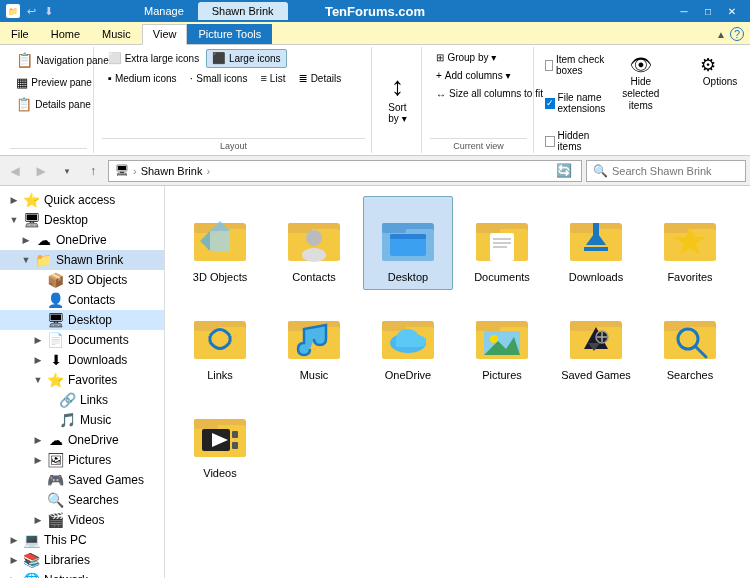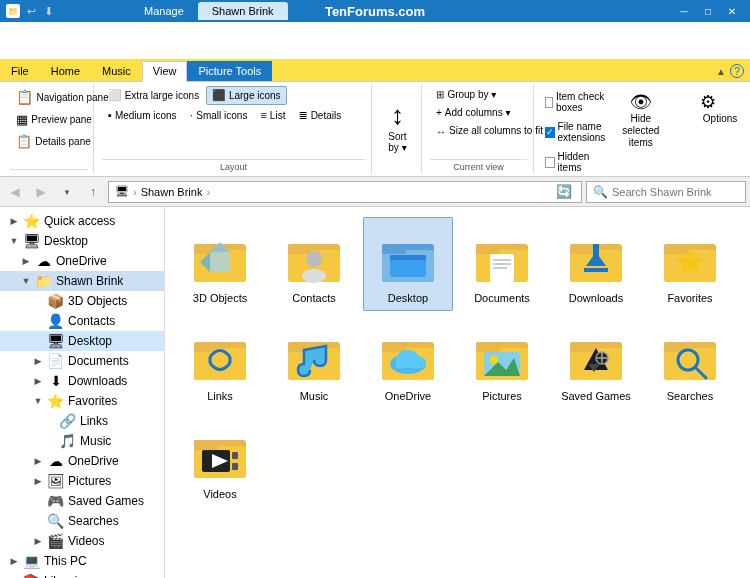--- a/index.html
+++ b/index.html
@@ -9,34 +9,34 @@
     .title-bar { height: 22px; background: #1a78c2; display: flex; align-items: center; justify-content: space-between; padding: 0 6px; }
     .title-bar-left { display: flex; align-items: center; gap: 4px; }
     .title-bar-icon { width: 14px; height: 14px; background: #fff; border-radius: 2px; display: flex; align-items: center; justify-content: center; font-size: 8px; color: #1a78c2; }
     .title-bar-qs { display: flex; gap: 2px; }
     .title-bar-qs span { font-size: 10px; color: #fff; cursor: pointer; padding: 1px 3px; }
     .title-tab { background: #d0e8f7; color: #000; font-size: 11px; padding: 3px 12px; border-radius: 3px 3px 0 0; cursor: pointer; }
     .title-tab.active { background: #f0f0f0; }
     .title-bar-center { color: #fff; font-size: 13px; font-weight: bold; position: absolute; left: 50%; transform: translateX(-50%); }
     .title-bar-controls { display: flex; gap: 0; }
     .title-btn { width: 24px; height: 18px; display: flex; align-items: center; justify-content: center; color: #fff; font-size: 10px; cursor: pointer; }
-    .ribbon-tabs { display: flex; background: #fde047; border-bottom: 1px solid #ccc; padding-top: 2px; margin-top: 37px; }
+    .ribbon-tabs { display: flex; background: #fef9c3; border-bottom: 1px solid #ccc; padding-top: 2px; }
     .ribbon-tab { padding: 3px 10px; font-size: 11px; cursor: pointer; border: 1px solid transparent; }
     .ribbon-tab.active { background: #fff; border-color: #ccc #ccc #fff #ccc; margin-bottom: -1px; }
     .ribbon-tab.highlighted { background: #1a78c2; color: #fff; border-color: #1a78c2; }
     .ribbon-content { background: #fff; border-bottom: 1px solid #ccc; display: flex; align-items: stretch; padding: 2px 4px; gap: 2px; min-height: 68px; }
     .ribbon-group { display: flex; flex-direction: column; border-right: 1px solid #ddd; padding: 0 6px; min-width: 60px; position: relative; }
     .ribbon-group-inner { display: flex; align-items: flex-start; gap: 2px; flex: 1; }
     .ribbon-group-label { font-size: 9px; text-align: center; color: #555; padding: 2px 0; border-top: 1px solid #ddd; margin-top: 5px; }
     .ribbon-btn-small { display: flex; align-items: center; gap: 3px; padding: 2px 5px; cursor: pointer; border: 1px solid transparent; border-radius: 2px; font-size: 10px; white-space: nowrap; }
 
     .checkbox-row { display: flex; align-items: center; gap: 3px; font-size: 10px; padding: 1px 3px; cursor: pointer; }
     .checkbox-box { width: 11px; height: 11px; border: 1px solid #999; background: #fff; display: flex; align-items: center; justify-content: center; font-size: 9px; }
     .checked { background: #0078d7; color: #fff; border-color: #0078d7; }
-    .checkboxes-col { display: flex; flex-direction: column; gap: 6px; padding-top: 4px; }
+    .checkboxes-col { display: flex; flex-direction: column; gap: 14px; padding-top: 4px; }
     .hide-selected-btn { display: flex; flex-direction: column; align-items: center; justify-content: center; padding: 2px 4px; cursor: pointer; border: 1px solid transparent; border-radius: 2px; font-size: 10px; text-align: center; min-width: 50px; }
     .options-btn { display: flex; flex-direction: column; align-items: center; padding: 2px 6px; cursor: pointer; border: 1px solid transparent; font-size: 10px; }
 
     
     .address-bar { height: 30px; background: #f0f0f0; border-bottom: 1px solid #ccc; display: flex; align-items: center; padding: 0 4px; gap: 4px; }
     .nav-btn { width: 22px; height: 22px; display: flex; align-items: center; justify-content: center; cursor: pointer; color: #555; border: 1px solid transparent; border-radius: 2px; font-size: 12px; }
     .nav-btn.disabled { color: #bbb; cursor: default; }
     .address-path { flex: 1; height: 22px; background: #fff; border: 1px solid #aaa; display: flex; align-items: center; padding: 0 6px; font-size: 11px; gap: 4px; }
     .search-box { width: 160px; height: 22px; background: #fff; border: 1px solid #aaa; display: flex; align-items: center; padding: 0 6px; gap: 4px; }
     .search-box input { border: none; outline: none; font-size: 11px; width: 100%; }

